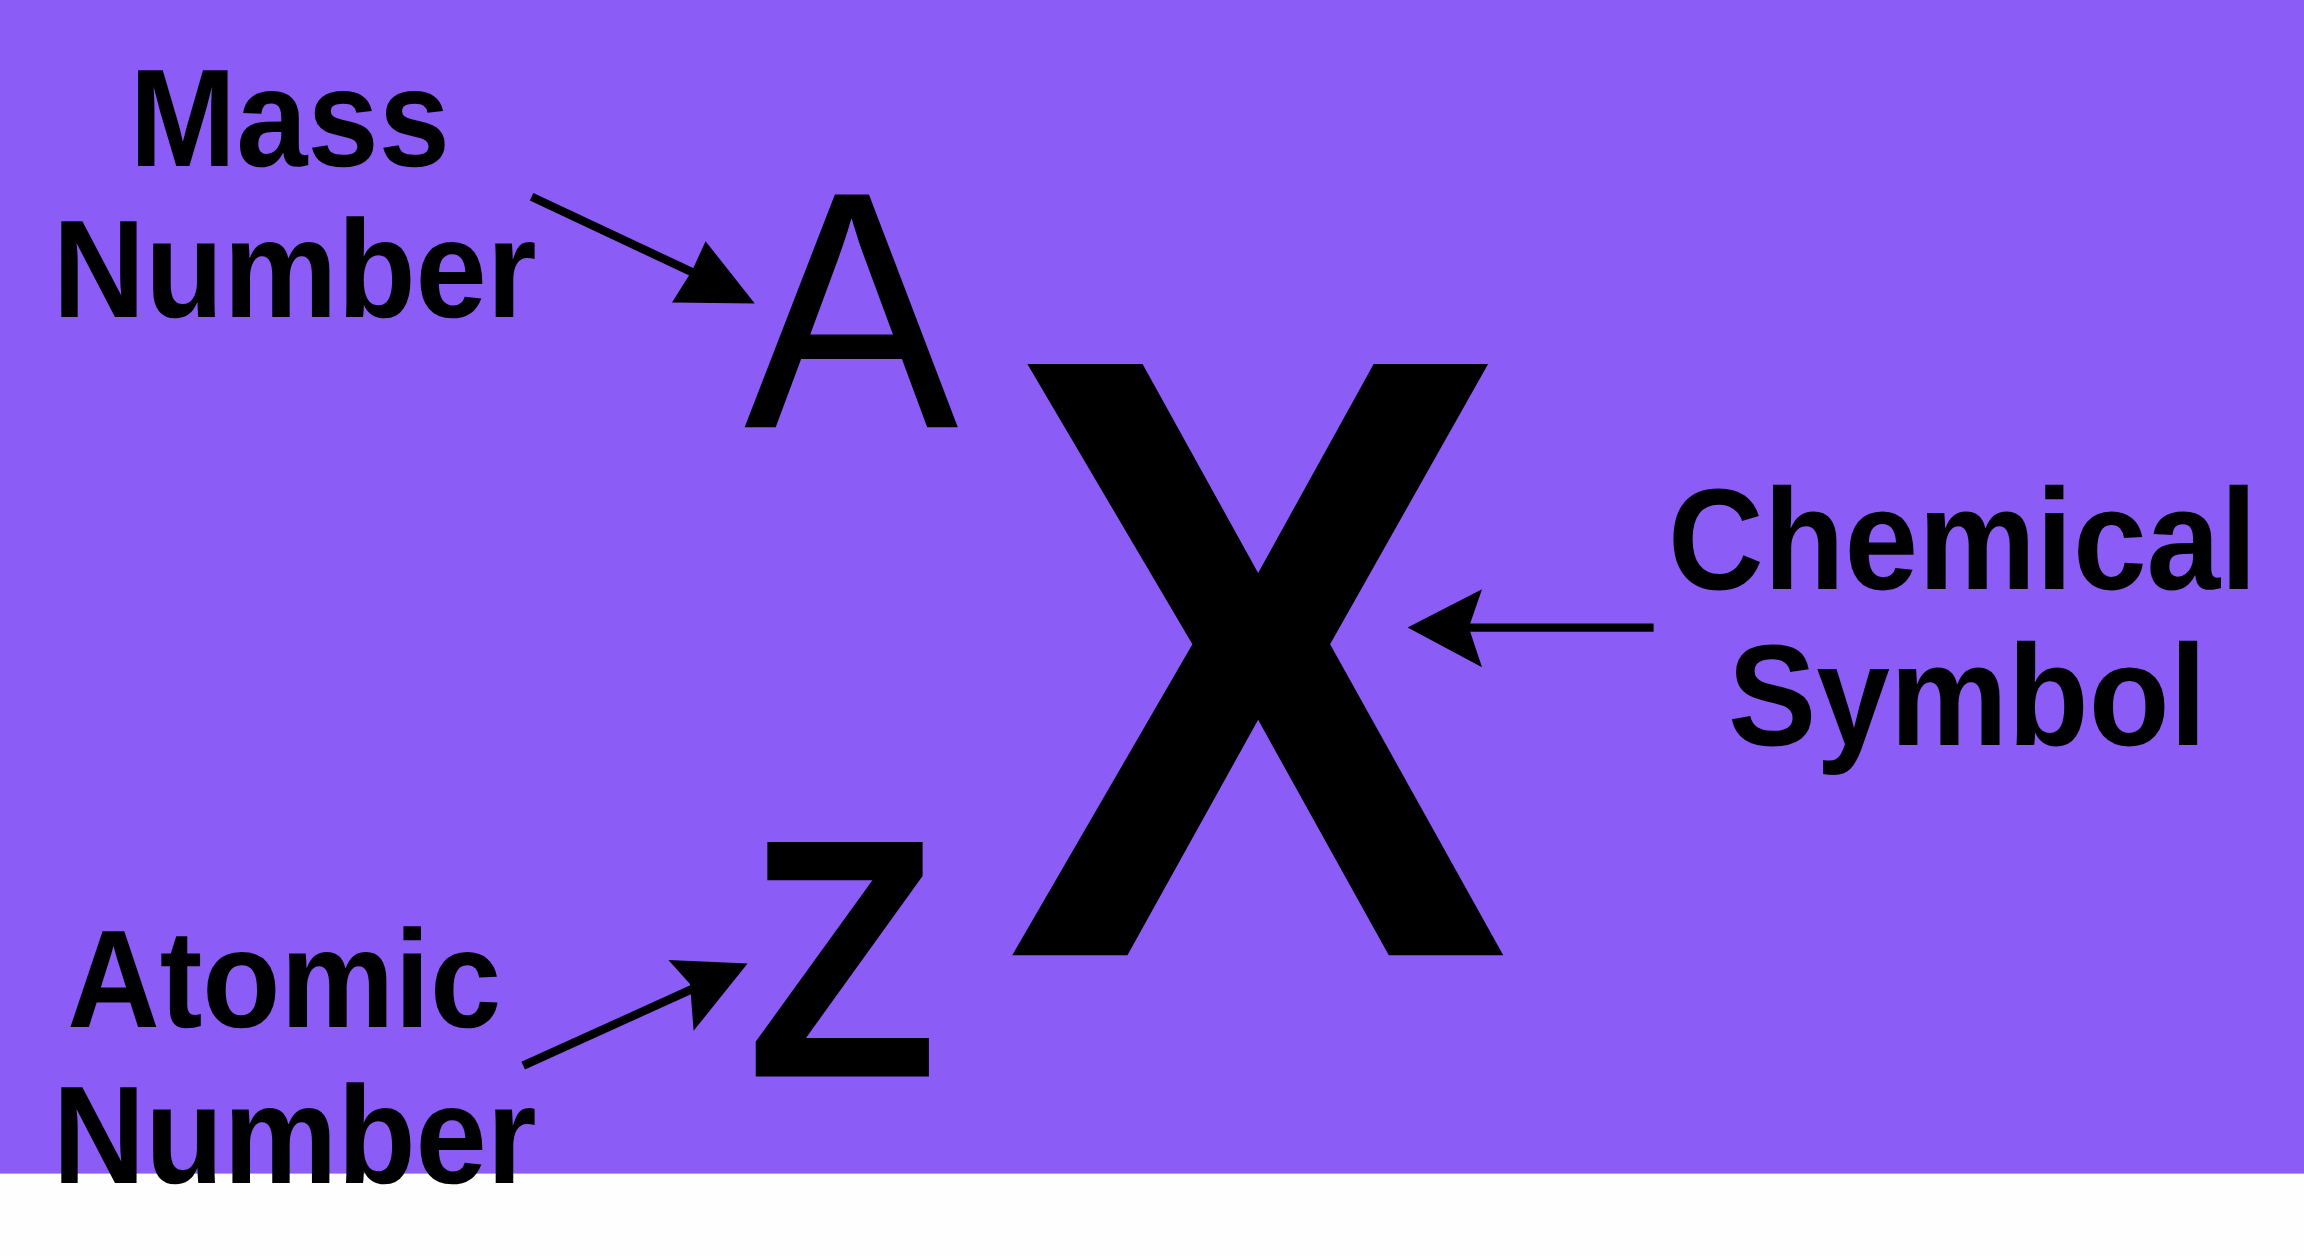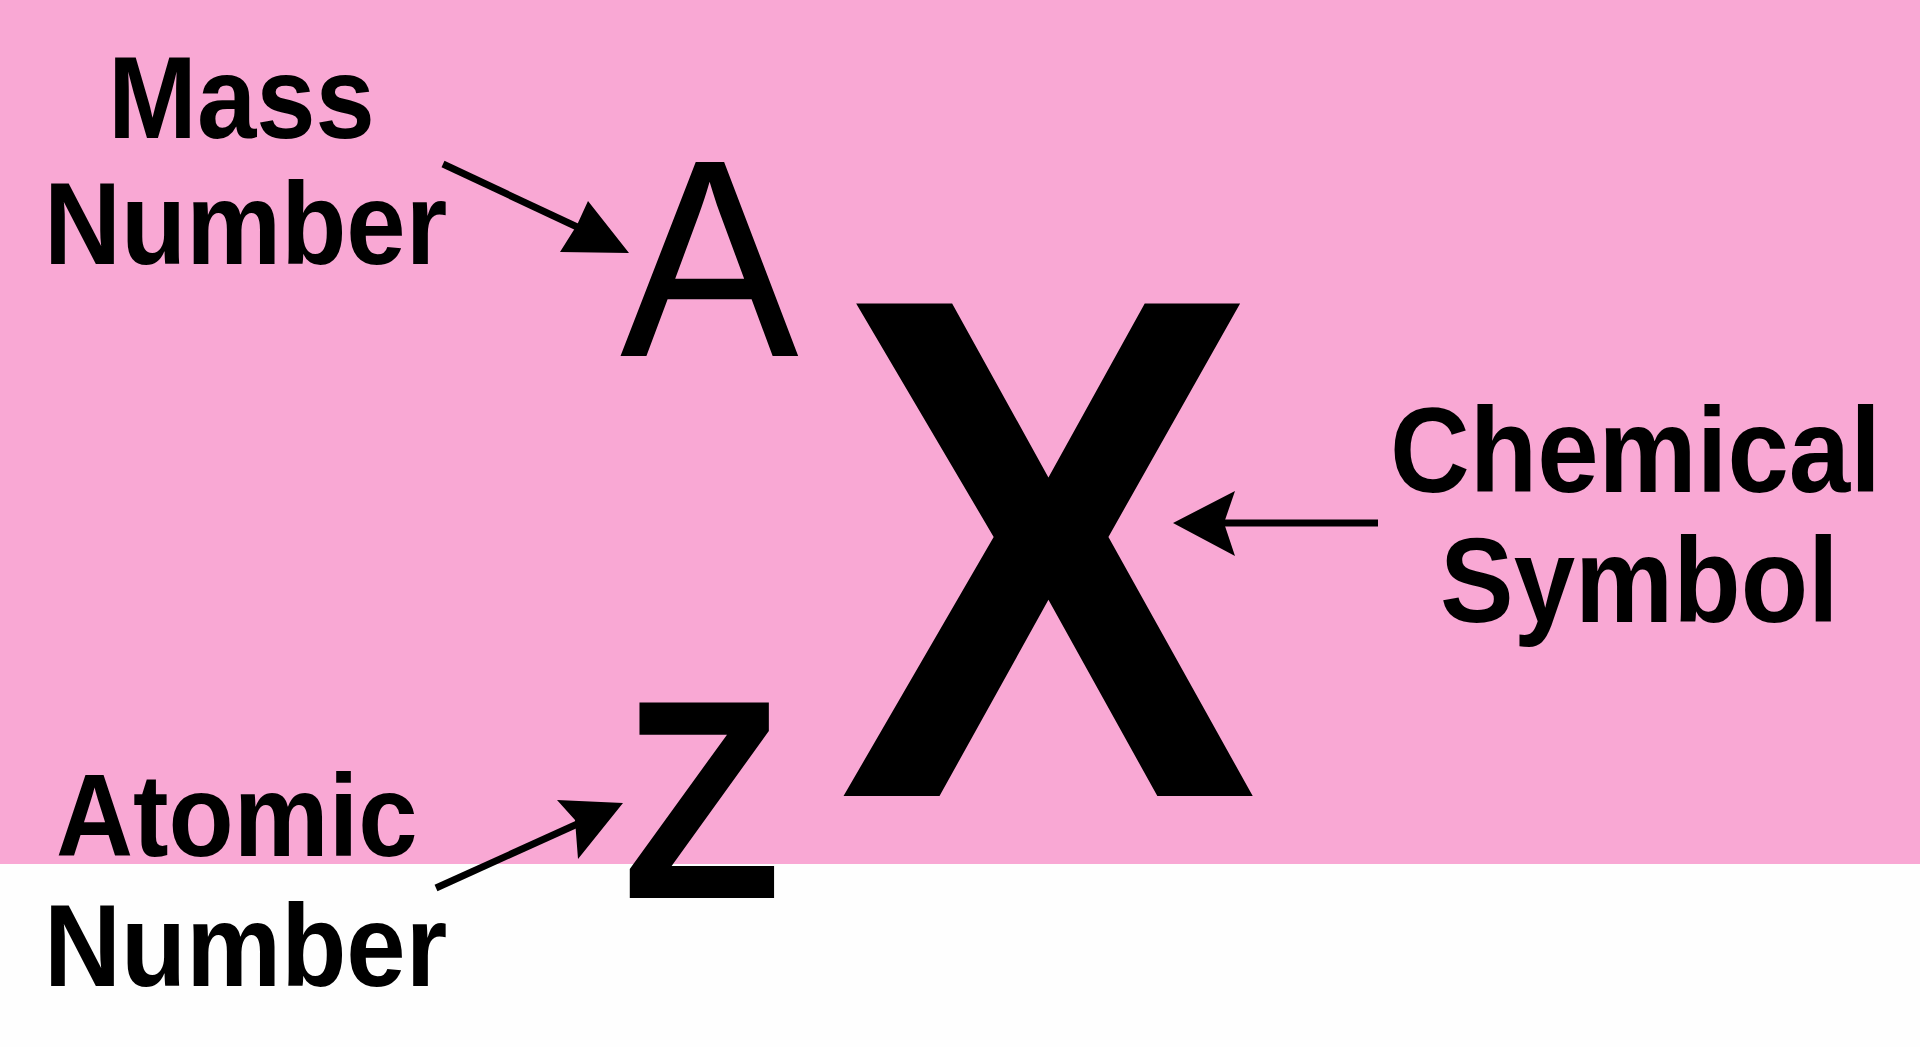--- a/index.html
+++ b/index.html
@@ -6,22 +6,22 @@
     margin: 0;
     padding: 0;
     width: 1920px;
     height: 1047px;
     background: #fefefe;
     overflow: hidden;
   }
   .stage {
     position: relative;
     width: 1920px;
-    height: 864px;
-    background: #f9a8d4;
+    height: 978px;
+    background: #8b5cf6;
     font-family: "Liberation Sans", "DejaVu Sans", sans-serif;
     color: #000;
   }
   .label {
     position: absolute;
     font-family: "Liberation Sans", "DejaVu Sans", sans-serif;
     font-weight: 700;
     line-height: 1;
     white-space: nowrap;
     letter-spacing: 0px;

